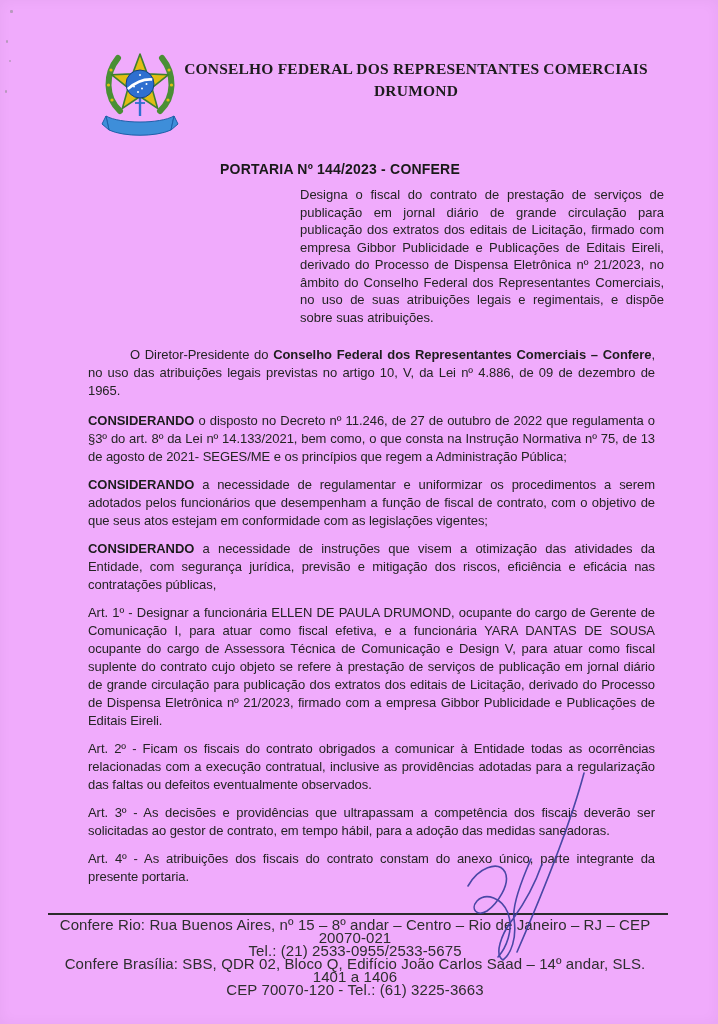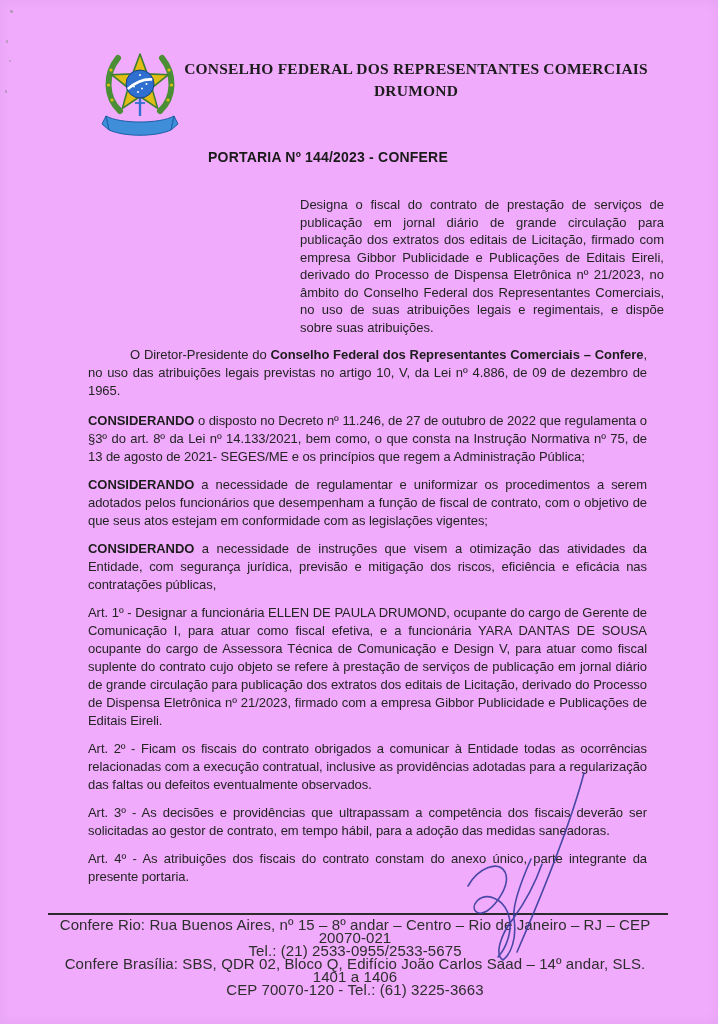--- a/index.html
+++ b/index.html
@@ -20,36 +20,36 @@
   .crest{position:absolute;left:94px;top:40px;width:92px;height:102px;}
   .org{
     position:absolute;left:172px;top:58px;width:488px;
     text-align:center;
     font-family:"Liberation Serif", serif;
     font-weight:bold;font-size:15.5px;line-height:22px;
     color:#1c1c1c;letter-spacing:.2px;
   }
 
   .title{
-    position:absolute;top:145px;left:0;width:648px;margin:4px;
+    position:absolute;top:145px;left:0;width:648px;margin:16px;
     text-align:center;
     font-size:14px;font-weight:bold;color:#1a1a1a;letter-spacing:.2px;
   }
 
   .summary{
-    position:absolute;top:196px;left:300px;width:364px;margin:0;
+    position:absolute;top:186px;left:300px;width:364px;margin:0;
     font-size:13px;line-height:17.5px;text-align:justify;color:#242424;
   }
 
   .bodytext{
     position:absolute;top:346px;left:88px;width:575px;
     font-size:13px;line-height:18px;text-align:justify;color:#242424;
     letter-spacing:-0.05px;
   }
-  .bodytext p{margin:0 16px 10px 0;}
+  .bodytext p{margin:0 8px 10px 0;}
   .bodytext p.intro{text-indent:42px;margin-bottom:12px;}
   .bodytext b{color:#1d1d1d;}
   .resolve{font-weight:bold;margin-bottom:12px !important;}
 
   
   .signature{position:absolute;left:440px;top:735px;width:175px;height:250px;z-index:3;}
 
   
   .footer-rule{
     position:absolute;top:913px;left:48px;width:620px;height:0;

